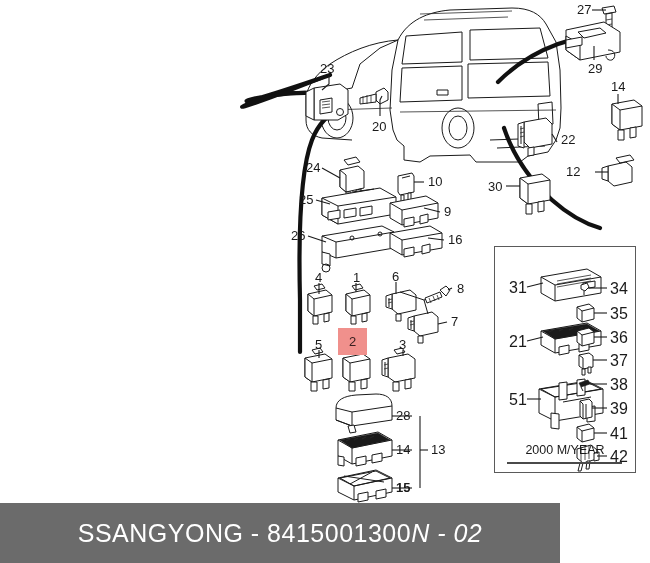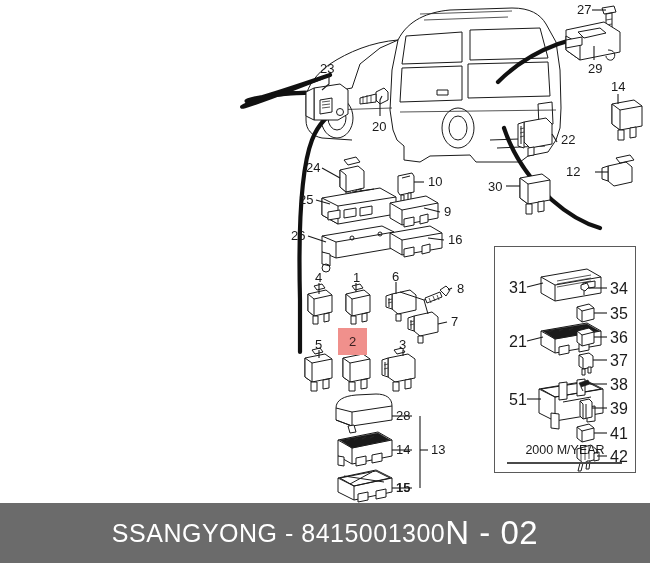--- a/index.html
+++ b/index.html
@@ -87,38 +87,39 @@
     left: 12px;
     top: 215px;
     width: 115px;
     height: 1.5px;
     background: #4a4a4a;
   }
   #footer-bar {
     position: absolute;
     left: 0;
     top: 503px;
-    width: 650px;
+    width: 560px;
     height: 60px;
     background: #6b6b6b;
     display: flex;
     align-items: center;
     justify-content: center;
   }
   #footer-text {
     font-family: "Liberation Sans", sans-serif;
     font-size: 25px;
     color: #ffffff;
     letter-spacing: 0.5px;
   }
   #footer-code {
     font-family: "Liberation Sans", sans-serif;
-    font-size: 33px;
+    font-size: 25px;
     color: #ffffff;
     letter-spacing: 0.5px;
+    font-style: italic;
   }
   .ln { stroke: #1a1a1a; stroke-width: 1; fill: none; }
   .ln-thin { stroke: #2a2a2a; stroke-width: 0.8; fill: none; }
   .lead { stroke: #1a1a1a; stroke-width: 1.1; fill: none; }
   .part-fill { fill: #ffffff; stroke: #1a1a1a; stroke-width: 1; }
   .part-dark { fill: #1a1a1a; stroke: #1a1a1a; stroke-width: 0.6; }
   .harness { stroke: #111111; stroke-width: 4.2; fill: none; stroke-linecap: round; }
   .harness2 { stroke: #111111; stroke-width: 3.4; fill: none; stroke-linecap: round; }
 </style>
 </head>

